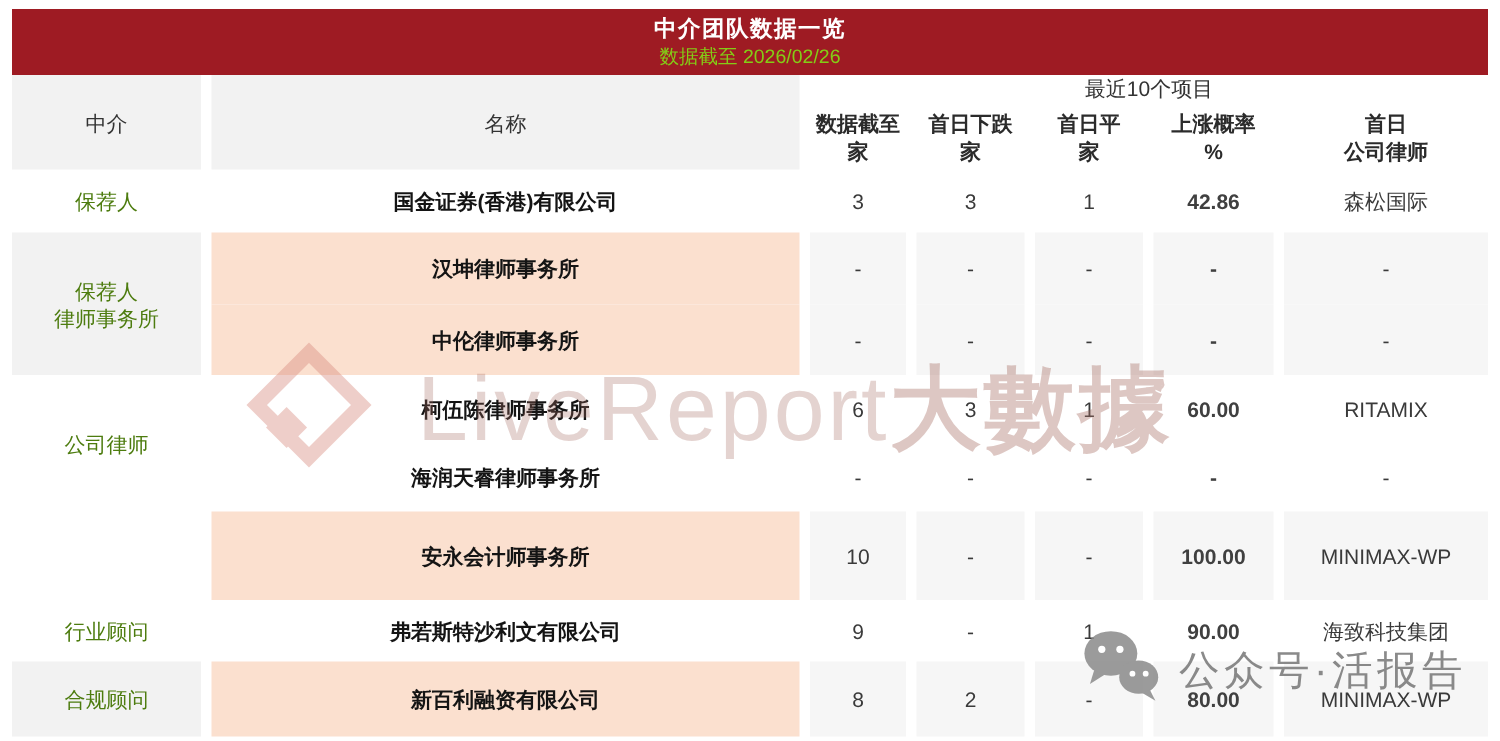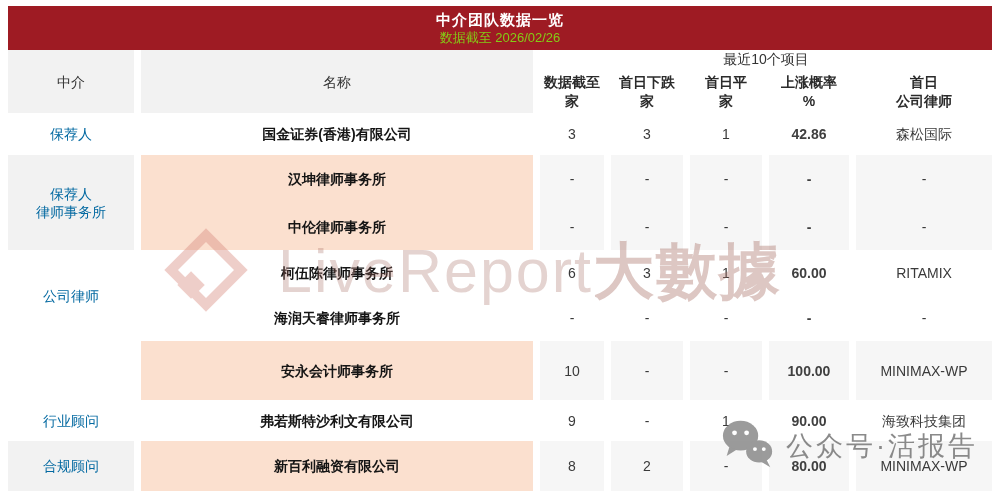--- a/index.html
+++ b/index.html
@@ -24,21 +24,21 @@
     grid-template-rows:20px 43px 42px 48px 47px 45px 46px 59px 41px 50px;
     column-gap:7px;row-gap:0;
   }
   .cell{
     display:flex;align-items:center;justify-content:center;text-align:center;
     font-size:14px;line-height:18px;
   }
   .hdr{background:#f2f2f2;color:#333;}
   .mh{flex-direction:column;font-weight:600;color:#2b2b2b;font-size:14px;line-height:19px;}
   .recent{font-size:14px;color:#333;align-items:flex-start;}
-  .int{white-space:pre-line;color:#0369a1;}
+  .int{white-space:pre-line;color:#4d7c0f;}
   .int.shade{background:#f2f2f2;}
   .name{font-weight:bold;color:#141414;}
   .name.peach{background:#fbe0cf;}
   .num{color:#3a3a3a;}
   .num.shade{background:#f6f6f6;}
   .prob{font-weight:bold;color:#404040;}
 
   
   .wm-brand{
     position:absolute;left:162px;top:224px;display:flex;align-items:center;gap:28px;

